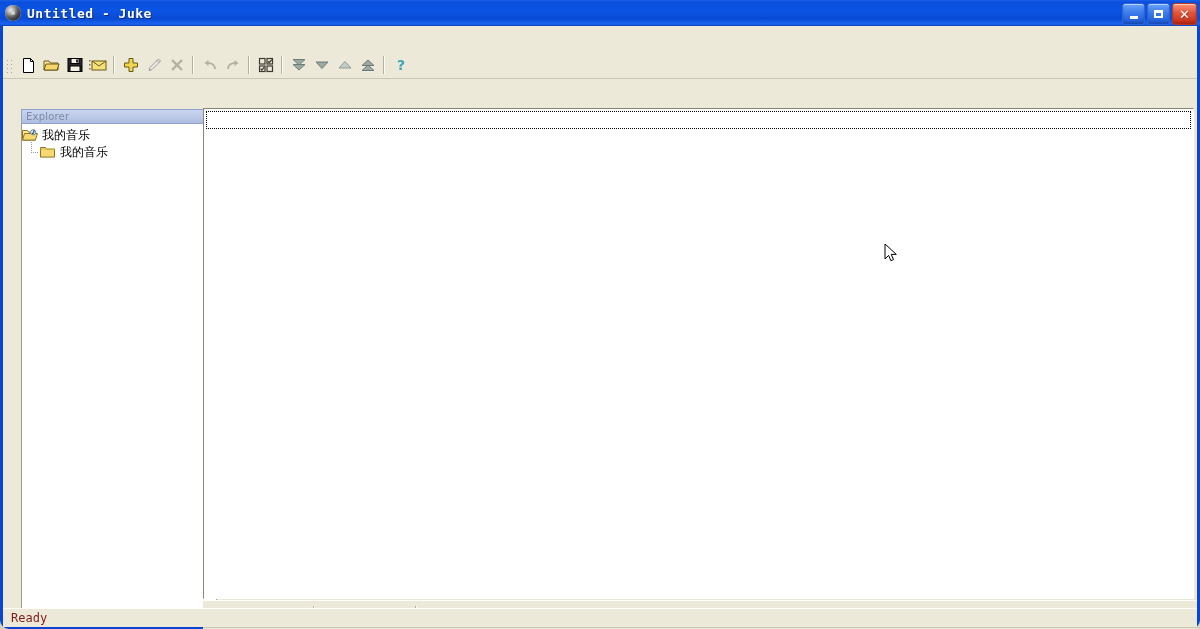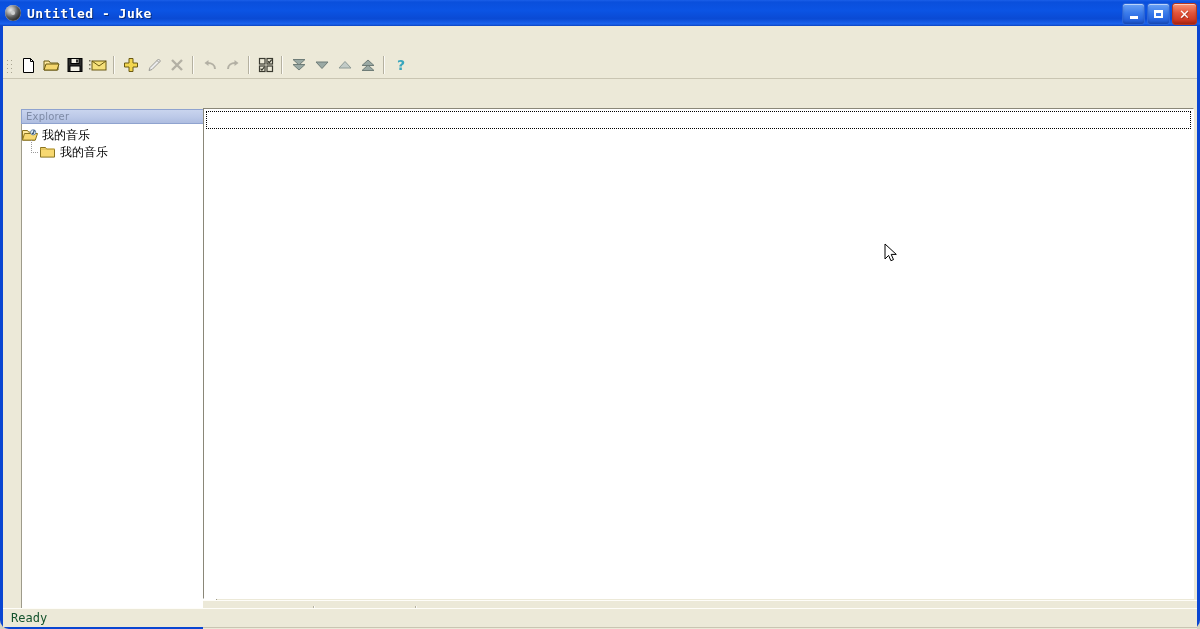--- a/index.html
+++ b/index.html
@@ -214,21 +214,21 @@
   .statusbar {
     position: absolute; left: 3px; top: 608px; width: 1194px; height: 18px;
     background: #ece9d8;
     border-top: 1px solid #fefdf8;
     display: flex; align-items: center;
   }
   .status-cell {
     margin-left: 4px;
     padding: 1px 4px;
     font-family: "DejaVu Sans Mono", monospace;
-    font-size: 12px; color: #14532d;
+    font-size: 12px; color: #7f1d1d;
   }
 
   .cursor {
     position: absolute; left: 884px; top: 243px;
     width: 14px; height: 21px;
     pointer-events: none;
   }
 </style>
 </head>
 <body>

